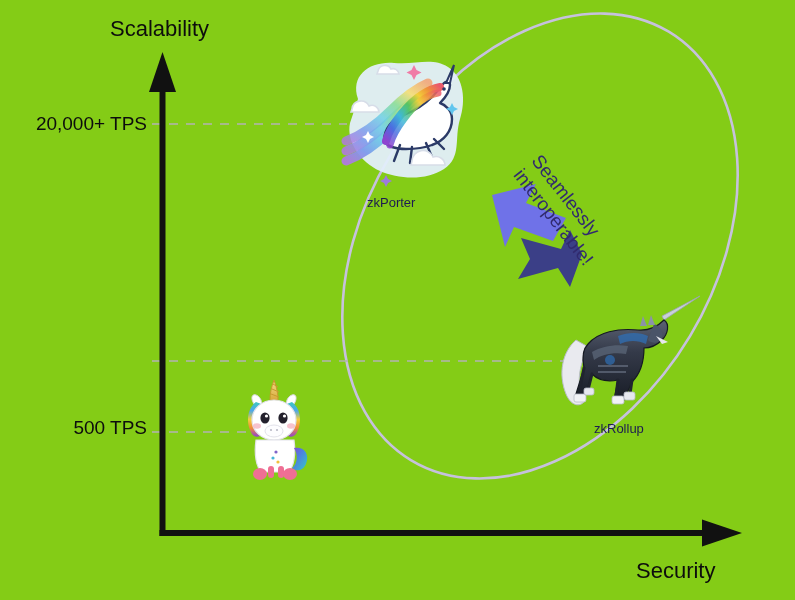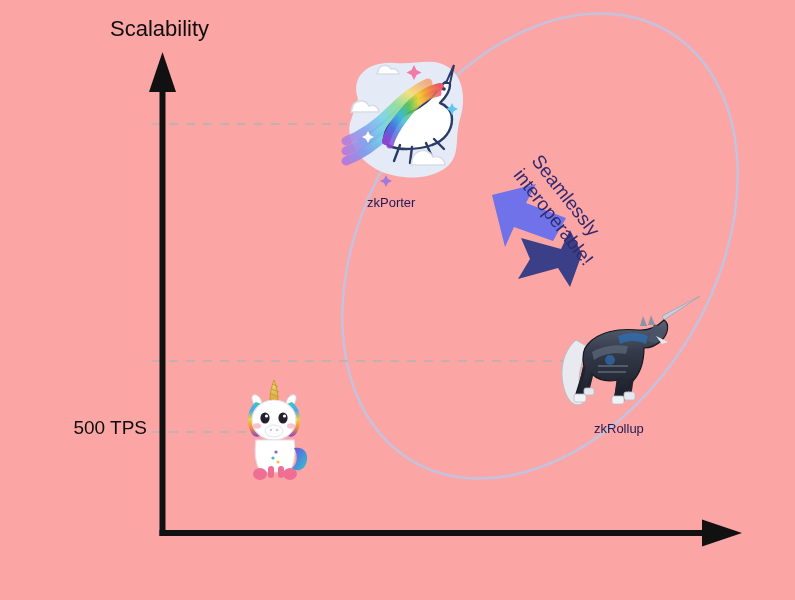--- a/index.html
+++ b/index.html
@@ -7,21 +7,21 @@
     padding: 0;
     background: #ffffff;
   }
   body {
     font-family: "Liberation Sans", sans-serif;
   }
   #canvas {
     position: relative;
     width: 795px;
     height: 600px;
-    background: #fca5a5;
+    background: #84cc16;
     overflow: hidden;
   }
   #diagram-svg {
     position: absolute;
     left: 0;
     top: 0;
     width: 795px;
     height: 600px;
   }
 
@@ -253,21 +253,23 @@
       <path d="M34,78 L30,94 M60,84 L58,100 M74,84 L72,98 M26,72 L22,92" stroke="#20242f" stroke-width="3" fill="none" stroke-linecap="round"></path>
 
       <rect x="16" y="98" width="12" height="8" rx="2" fill="#f1f2f6" stroke="#b9bdc9" stroke-width="0.8"></rect>
       <rect x="54" y="100" width="12" height="8" rx="2" fill="#f1f2f6" stroke="#b9bdc9" stroke-width="0.8"></rect>
       <rect x="66" y="96" width="11" height="8" rx="2" fill="#e6e8ee" stroke="#b9bdc9" stroke-width="0.8"></rect>
       <rect x="26" y="92" width="10" height="7" rx="2" fill="#e6e8ee" stroke="#b9bdc9" stroke-width="0.8"></rect>
     </g>
   </svg>
 
   <div class="axis-title" id="scalability-label">Scalability</div>
-
+  <div class="axis-title" id="security-label">Security</div>
+
+  <div class="tick-label" id="tick-20000">20,000+ TPS</div>
   <div class="tick-label" id="tick-500">500 TPS</div>
 
   <div class="node-label" id="zkporter-label">zkPorter</div>
   <div class="node-label" id="zkrollup-label">zkRollup</div>
 
   <div id="interop-label">Seamlessly
 interoperable!</div>
 
 </div>
 

